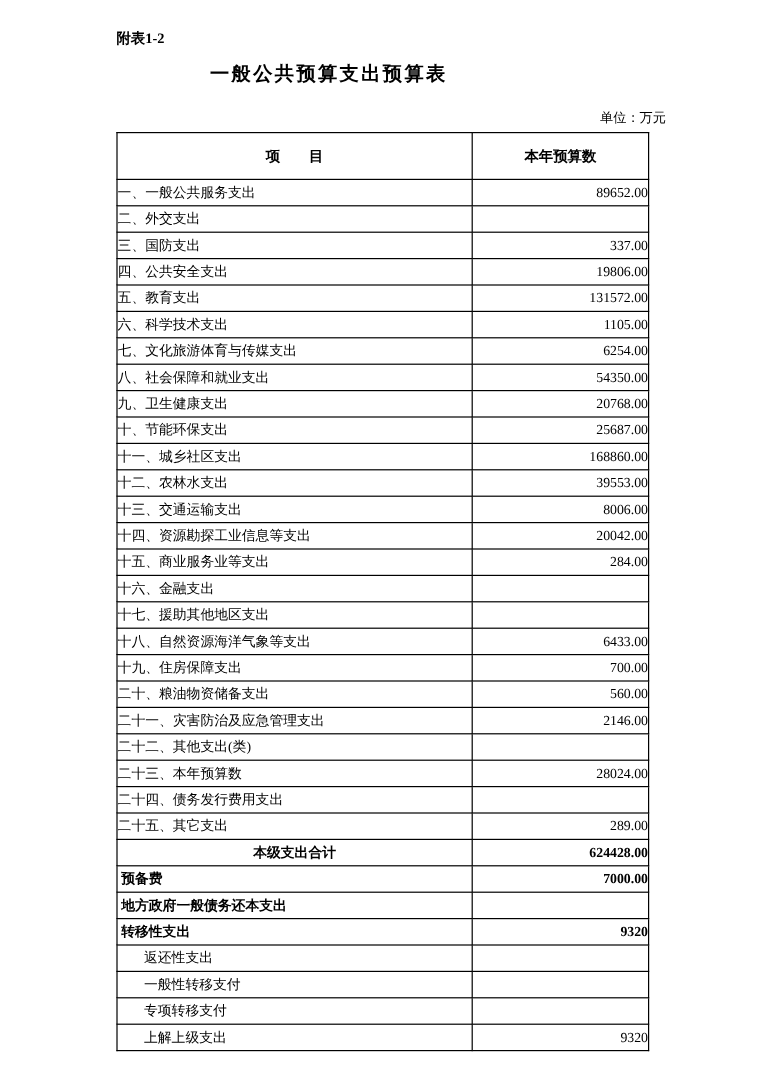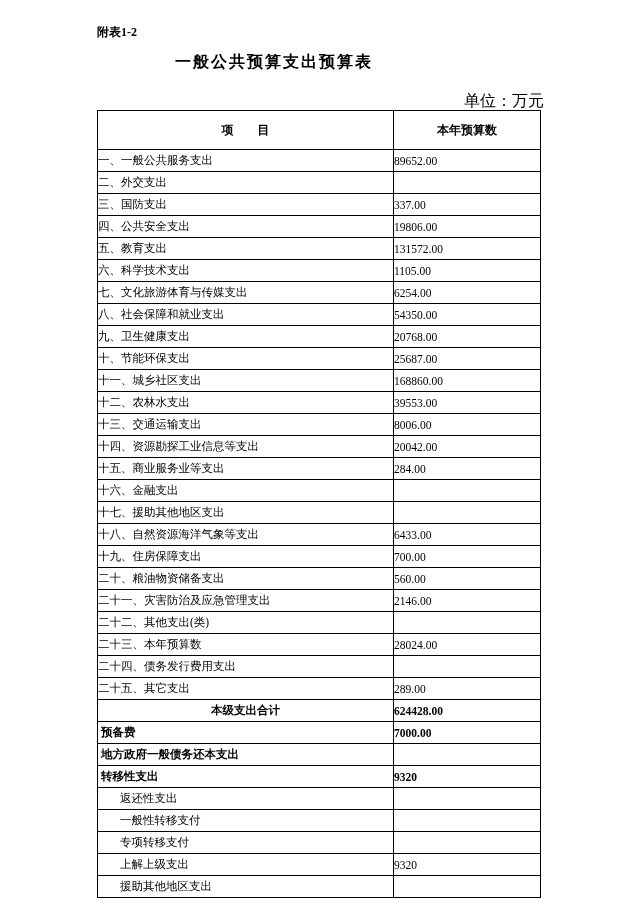--- a/index.html
+++ b/index.html
@@ -24,23 +24,23 @@
     left: 0;
     top: 52px;
     width: 548px;
     text-align: center;
     font-size: 16px;
     font-weight: bold;
     letter-spacing: 2px;
   }
   .unit-label {
     position: absolute;
-    right: 92px;
+    right: 81px;
     top: 91px;
-    font-size: 16px;
+    font-size: 11px;
   }
   table.budget {
     position: absolute;
     left: 97px;
     top: 110px;
     width: 443px;
     border-collapse: collapse;
     table-layout: fixed;
   }
   table.budget col.c-item { width: 296px; }
@@ -54,21 +54,21 @@
   }
   table.budget th {
     height: 38px;
     text-align: center;
     font-weight: bold;
     font-size: 12px;
     margin-top: 48px;
   }
   table.budget td { height: 21px; }
   td.label { text-align: left; padding-left: 8px; }
-  td.value { text-align: left; padding-right: 5px; }
+  td.value { text-align: right; padding-right: 5px; }
   tr.total td.label { text-align: center; padding-left: 0; font-weight: bold; }
   tr.total td.value { font-weight: bold; }
   tr.bold td.label { padding-left: 3px; font-weight: bold; }
   tr.bold td.value { font-weight: bold; }
   tr.sub td.label { padding-left: 22px; }
 </style>
 </head>
 <body>
 
 <div class="annotation">附表1-2</div>
@@ -214,18 +214,14 @@
         <td class="value"></td>
       </tr>
       <tr class="sub">
         <td class="label">专项转移支付</td>
         <td class="value"></td>
       </tr>
       <tr class="sub">
         <td class="label">上解上级支出</td>
         <td class="value">9320</td>
       </tr>
-      <tr class="sub">
-        <td class="label">援助其他地区支出</td>
-        <td class="value"></td>
-      </tr>
     </tbody>
 </table>
 
 </body></html>

